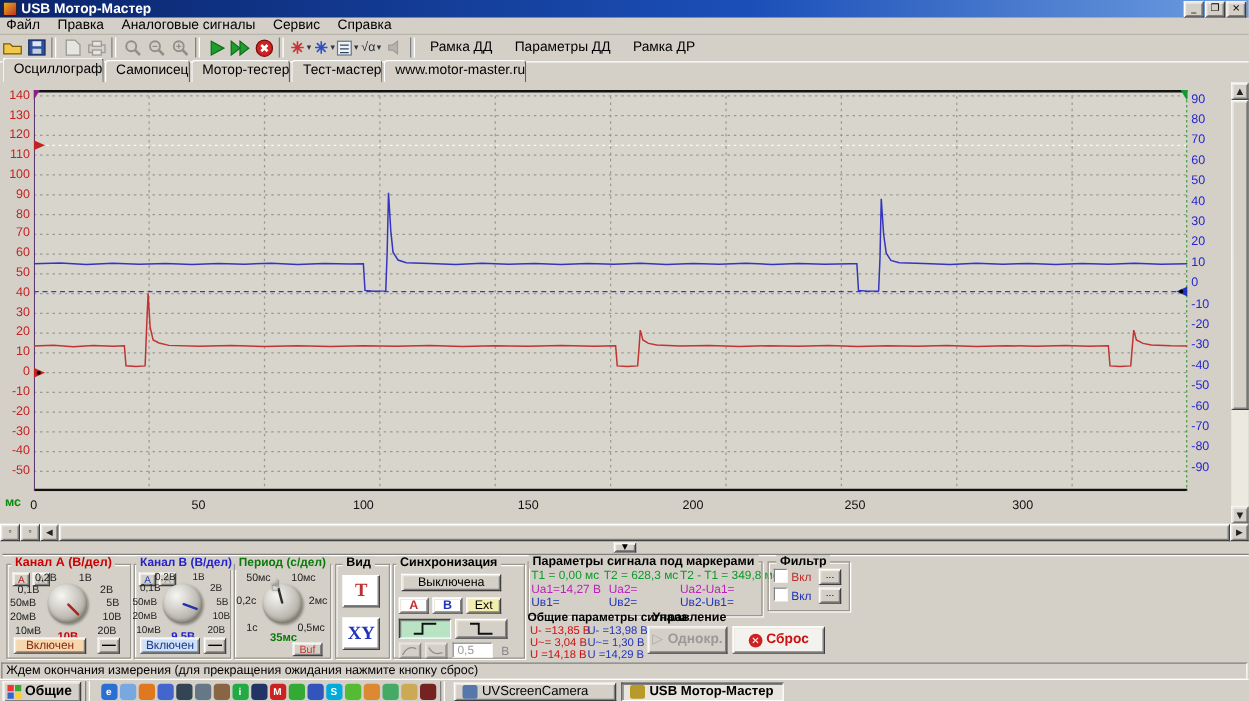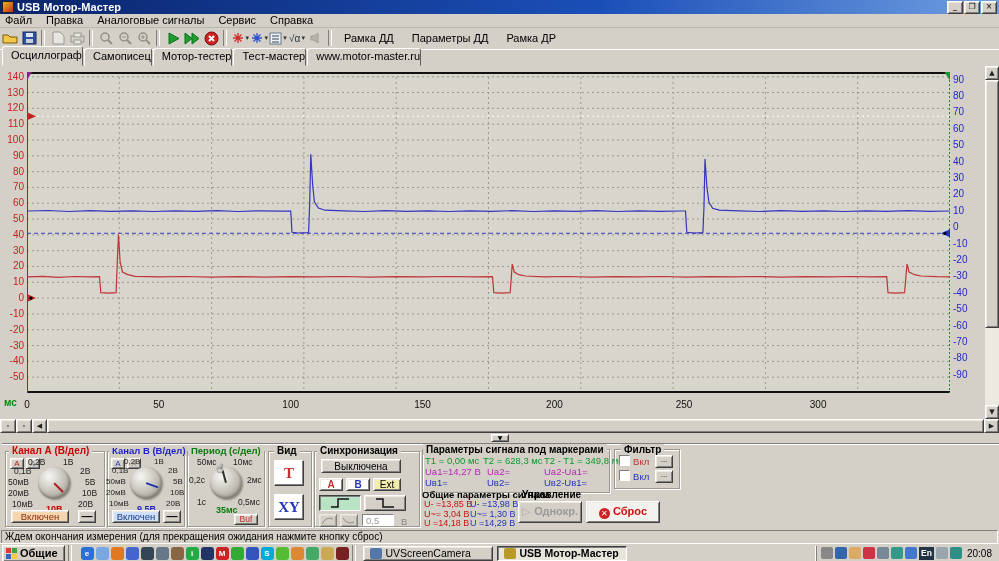--- a/index.html
+++ b/index.html
@@ -523,28 +523,13 @@
   <span id="taskButtons" style="display:flex;">
       <span class="taskbtn raised">
         <span class="appic" style="background: rgb(85, 119, 170);"></span>
         <span>UVScreenCamera</span>
       </span>
       <span class="taskbtn pressed" style="font-weight: bold; background: rgb(232, 229, 221);">
         <span class="appic" style="background: rgb(184, 154, 42);"></span>
         <span>USB Мотор-Мастер</span>
       </span>
     </span>
-  <span class="tray">
-    <span id="trayIcons" style="display:flex;gap:2px;">
-        <span class="trayicon" style="background: rgb(136, 136, 136);"></span>
-        <span class="trayicon" style="background: rgb(51, 102, 170);"></span>
-        <span class="trayicon" style="background: rgb(221, 170, 102);"></span>
-        <span class="trayicon" style="background: rgb(204, 51, 68);"></span>
-        <span class="trayicon" style="background: rgb(119, 136, 153);"></span>
-        <span class="trayicon" style="background: rgb(51, 153, 136);"></span>
-        <span class="trayicon" style="background: rgb(68, 119, 204);"></span>
-      </span>
-    <span class="lang">En</span>
-    <span class="trayicon" style="background:#9aa5b0;"></span>
-    <span class="trayicon" style="background:#2e8f86;"></span>
-    <span class="clock">20:08</span>
-  </span>
 </div>
 
 </body></html>

